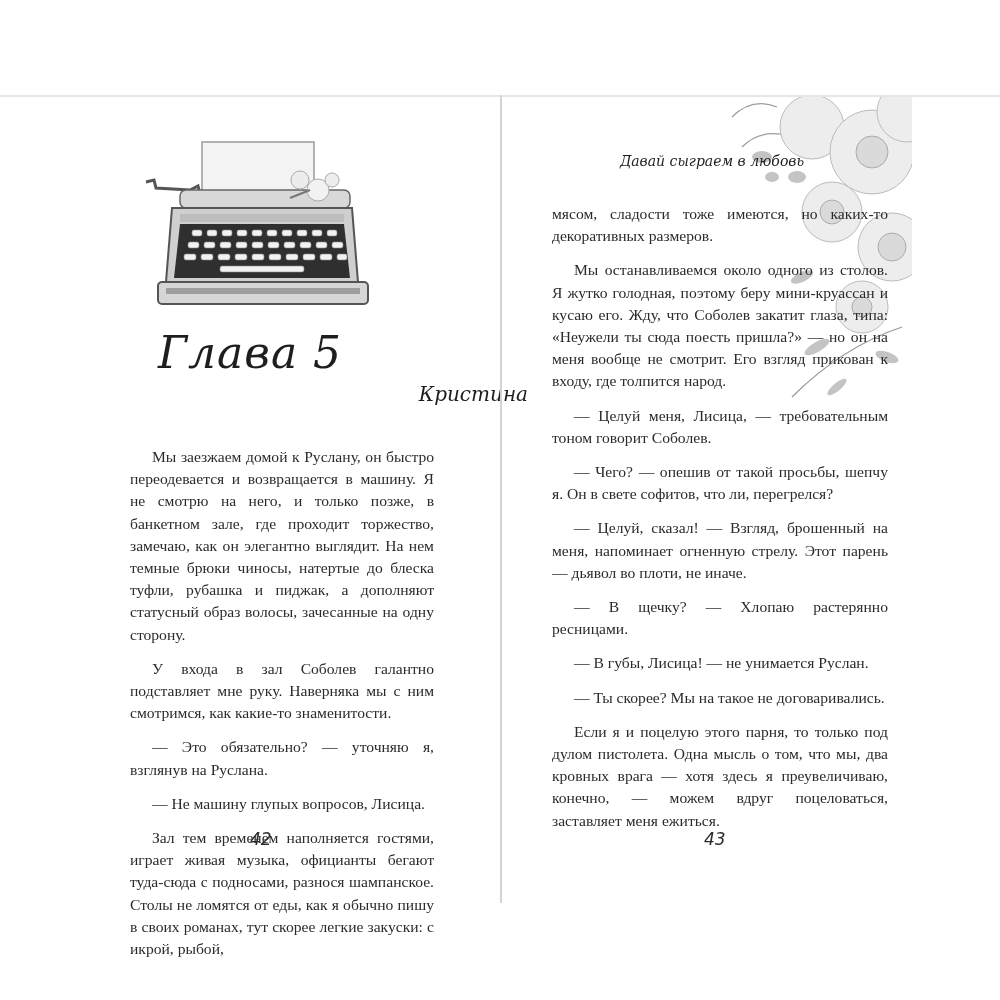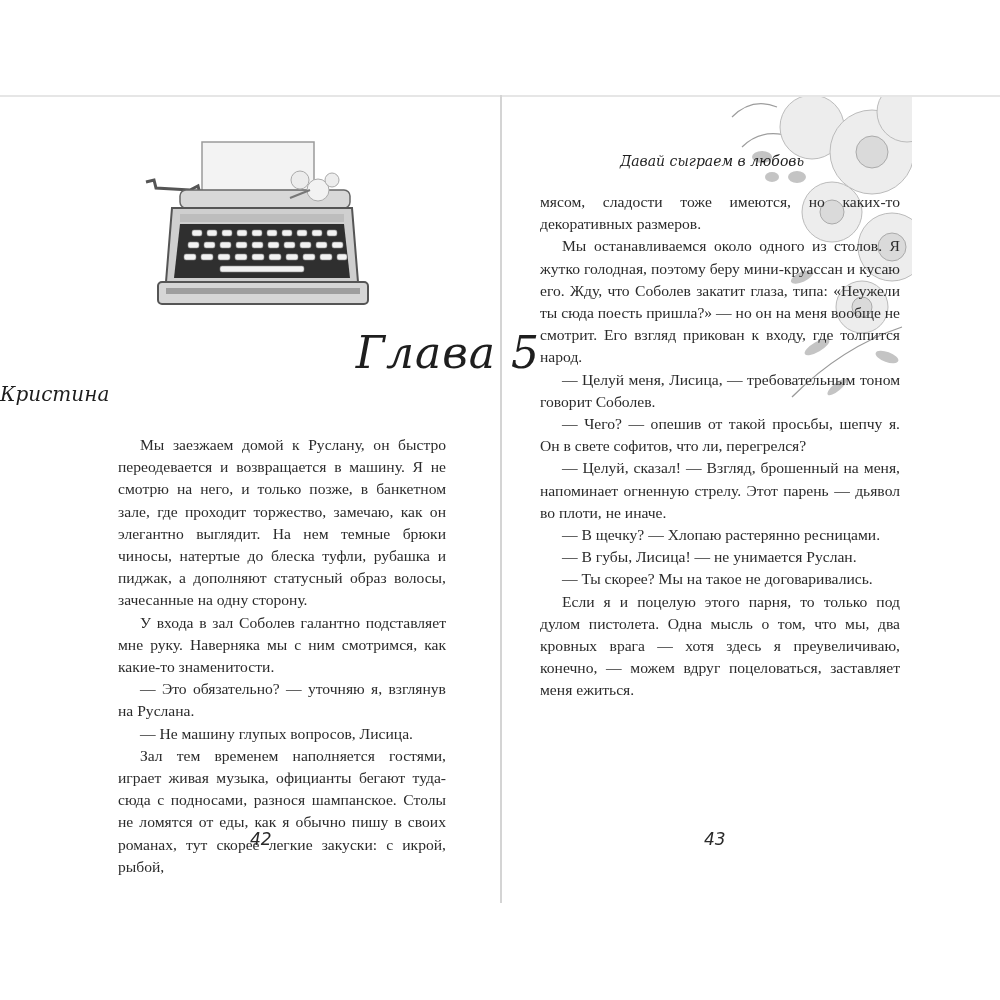--- a/index.html
+++ b/index.html
@@ -15,32 +15,32 @@
     position: absolute; left: 500px; top: 95px; width: 2px; height: 808px; background: #d4d4d4;
   }
   .page { position: absolute; top: 0; height: 810px; }
   .page.left { left: 0; width: 500px; }
   .page.right { left: 502px; width: 410px; }
 
   
   .typewriter { position: absolute; left: 140px; top: 35px; width: 230px; height: 200px; }
 
   .chapter-title {
-    position: absolute; left: 0; width: 500px; top: 230px; text-align: right;
-    font-family: "DejaVu Serif", serif; font-style: italic; font-size: 44px; color: #1e1e1e; letter-spacing: 1px; margin-left: 40px;
+    position: absolute; left: 0; width: 500px; top: 230px; text-align: center;
+    font-family: "DejaVu Serif", serif; font-style: italic; font-size: 44px; color: #1e1e1e; letter-spacing: 1px;
   }
   .chapter-sub {
-    position: absolute; left: 0; width: 528px; top: 285px; text-align: left;
+    position: absolute; left: 0; width: 528px; top: 285px; text-align: right;
     font-family: "DejaVu Serif", serif; font-style: italic; font-size: 20px; color: #1e1e1e;
   }
 
   .body-text {
     position: absolute; font-size: 15.6px; line-height: 22.2px; color: #2b2b2b; text-align: justify;
   }
-  .body-text p { margin: 0; text-indent: 22px; }
+  .body-text p { margin: 12px; text-indent: 22px; }
   .body-text p.noindent { text-indent: 0; }
   .page.left .body-text { left: 118px; top: 337px; width: 328px; }
   .page.right .body-text { left: 38px; top: 94px; width: 360px; }
 
   .running-head {
     position: absolute; left: 0; width: 420px; top: 56px; text-align: center;
     font-family: "DejaVu Serif", serif; font-style: italic; font-size: 14px; color: #1e1e1e;
   }
 
   .folio {

